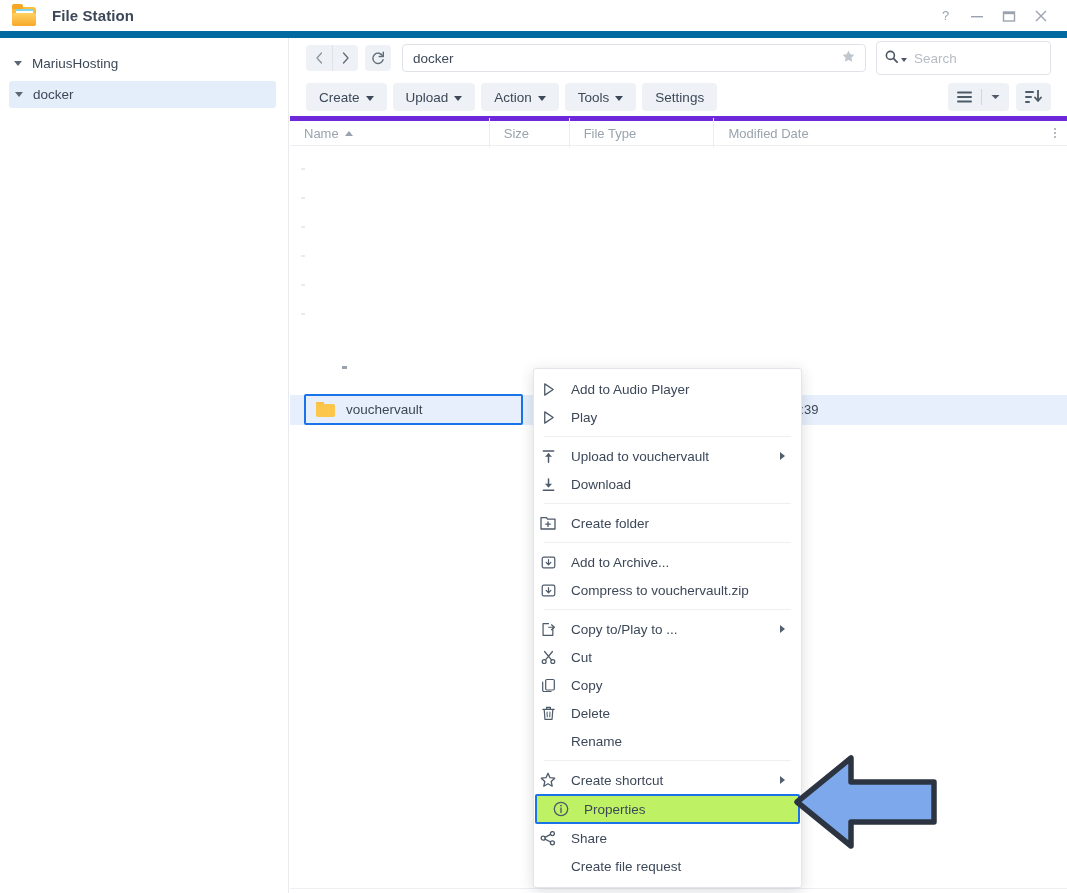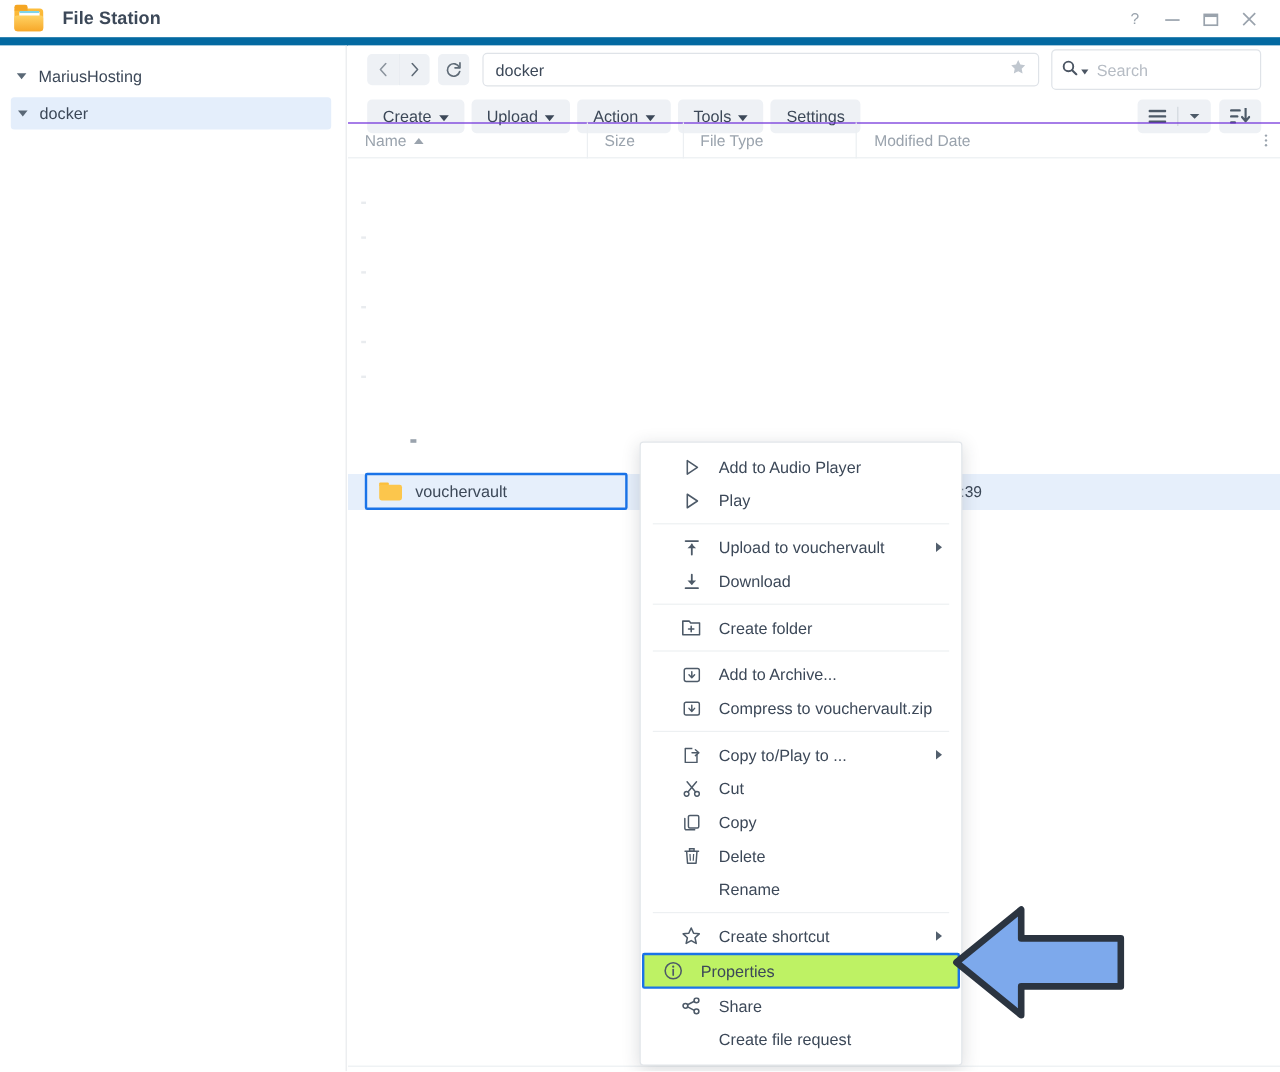--- a/index.html
+++ b/index.html
@@ -147,22 +147,22 @@
   }
   .tb-right { margin-left: auto; display: flex; align-items: center; gap: 7px; }
   .viewgrp {
     height: 28px; background: #eef1f5; border-radius: 4px;
     display: flex; align-items: center; cursor: pointer;
   }
   .viewgrp .part { padding: 0 9px; display: flex; align-items: center; }
   .viewgrp .sep { width: 1px; height: 16px; background: #d2d8de; }
 
   .colhdr {
-    position: absolute; left: 0; top: 64px; width: 777px; height: 30px;
-    border-top: 1px solid #6d28d9; border-bottom: 1px solid #eceff2;
+    position: absolute; left: 0; top: 78px; width: 777px; height: 30px;
+    border-top: 5px solid #6d28d9; border-bottom: 1px solid #eceff2;
     display: flex; align-items: center; font-size: 13px; color: #9aa3ad;
   }
   .col {
     height: 30px; display: flex; align-items: center;
     padding-left: 14px; border-right: 1px solid #eceff2;
   }
   .col.name { width: 200px; }
   .col.size { width: 80px; }
   .col.ftype { width: 145px; }
   .col.mdate { width: 340px; border-right: none; }
@@ -232,21 +232,21 @@
     width: 269px;
     background: #ffffff;
     border: 1px solid #e2e6ea;
     border-radius: 3px;
     box-shadow: 0 3px 14px rgba(40,50,60,.17);
     padding: 6px 0 7px 0;
     z-index: 40;
   }
   .mi {
     height: 28px; display: flex; align-items: center;
-    padding-left: 32px; font-size: 13.5px; color: #3c4858;
+    padding-left: 4px; font-size: 13.5px; color: #3c4858;
     position: relative; cursor: pointer;
   }
   .mi .ic {
     width: 20px; margin-right: 13px; display: flex;
     align-items: center; justify-content: center; flex: 0 0 auto;
     color: #4d5a68;
   }
   .mi .lbl { white-space: nowrap; }
   .mi .arrow {
     position: absolute; right: 16px; top: 50%; transform: translateY(-50%);

